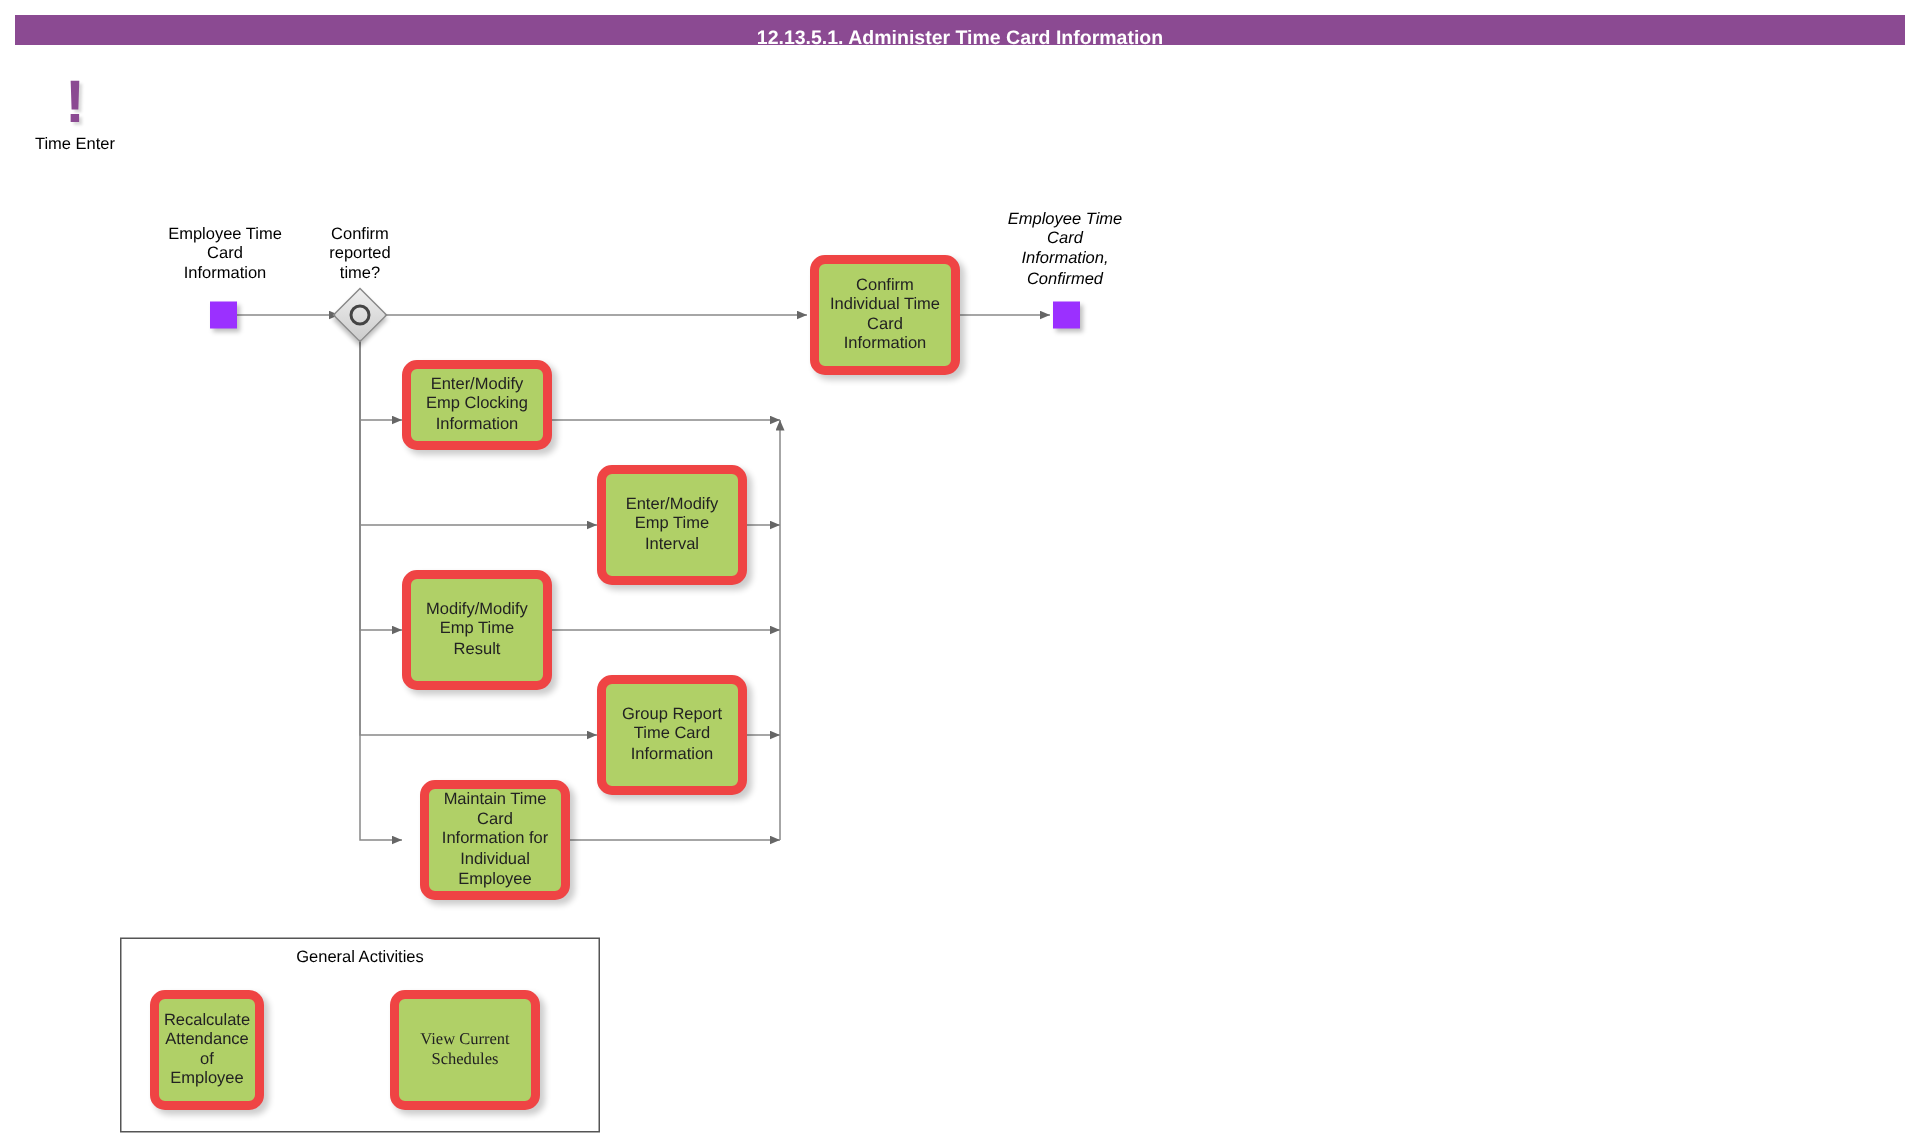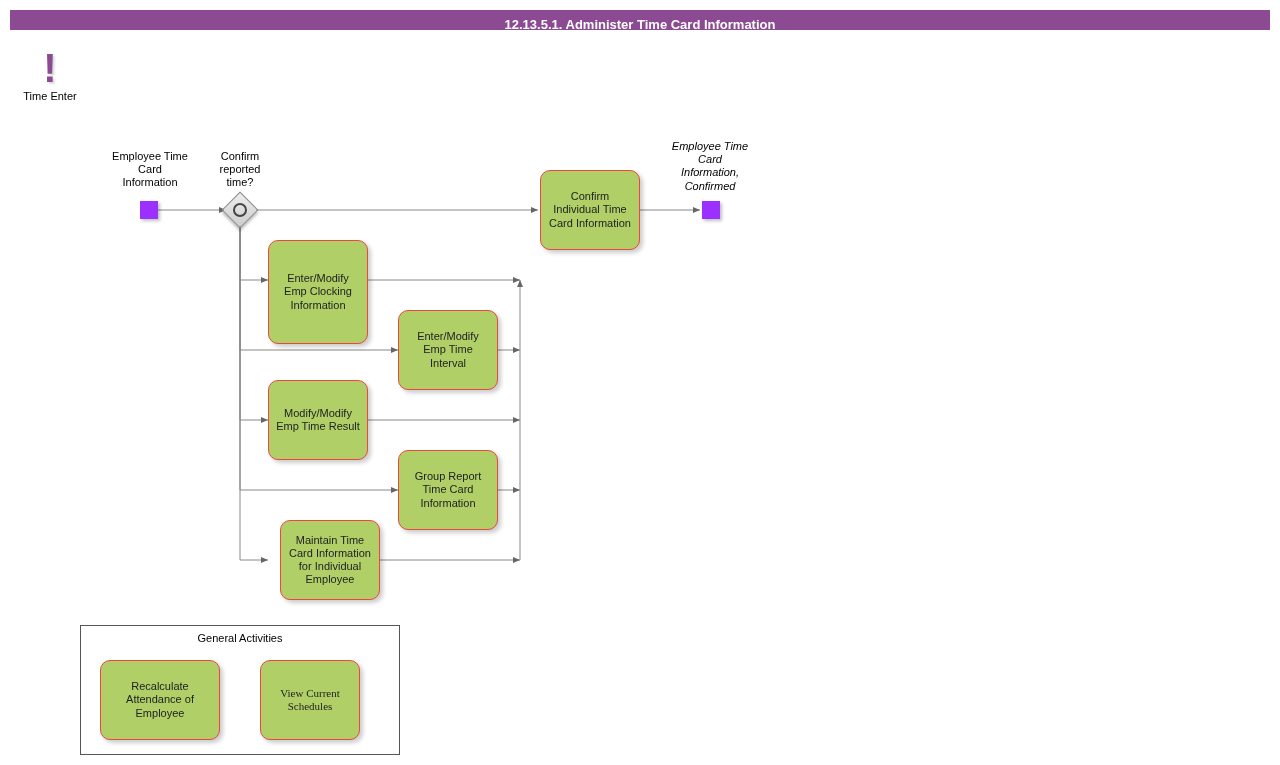--- a/index.html
+++ b/index.html
@@ -40,21 +40,21 @@
     text-shadow: 2px 2px 2px rgba(0,0,0,0.15);
   }
   .time-card-icon .label {
     color: #000;
     margin-top: 2px;
     font-size: 11px;
   }
   .activity {
     position: absolute;
     background: #b0d067;
-    border: 1px solid #ef4444;
+    border: 6px solid #ef4444;
     border-radius: 10px;
     box-shadow: 3px 3px 4px rgba(0,0,0,0.2);
     display: flex;
     align-items: center;
     justify-content: center;
     text-align: center;
     padding: 4px 6px;
     font-size: 11px;
     line-height: 1.2;
     color: #222;
@@ -160,21 +160,21 @@
 <div class="node-label" style="left:210px; top:150px; width:60px;">Confirm reported time?</div>
 <div class="gateway" style="left:227px; top:197px;"></div>
 
 <div class="activity" style="left:540px; top:170px; width:100px; height:80px;">
   <span>Confirm Individual Time Card Information</span>
 </div>
 
 <div class="node-label" style="left:670px; top:140px; width:80px;font-style:italic;">Employee Time Card Information, Confirmed</div>
 <div class="start-end" style="left:702px; top:201px;"></div>
 
-<div class="activity" style="left:268px; top:240px; width:100px; height:104px;">
+<div class="activity" style="left:268px; top:240px; width:100px; height:60px;">
   <span>Enter/Modify Emp Clocking Information</span>
 </div>
 
 <div class="activity" style="left:398px; top:310px; width:100px; height:80px;">
   <span>Enter/Modify Emp Time Interval</span>
 </div>
 
 <div class="activity" style="left:268px; top:380px; width:100px; height:80px;">
   <span>Modify/Modify Emp Time Result</span>
 </div>
@@ -183,18 +183,18 @@
   <span>Group Report Time Card Information</span>
 </div>
 
 <div class="activity" style="left:268px; top:520px; width:100px; height:80px;margin-left:12px;">
   <span>Maintain Time Card Information for Individual Employee</span>
 </div>
 
 <div class="group-box" style="left:80px; top:625px; width:320px; height:130px;">
   <div class="group-title">General Activities</div>
 </div>
-<div class="activity" style="left:100px; top:660px; width:120px; height:80px;">
+<div class="activity" style="left:100px; top:660px; width:76px; height:80px;">
   <span>Recalculate Attendance of Employee</span>
 </div>
 <div class="activity" style="left:260px; top:660px; width:100px; height:80px;font-family:Liberation Serif, serif;">
   <span>View Current Schedules</span>
 </div>
 
 </body></html>

